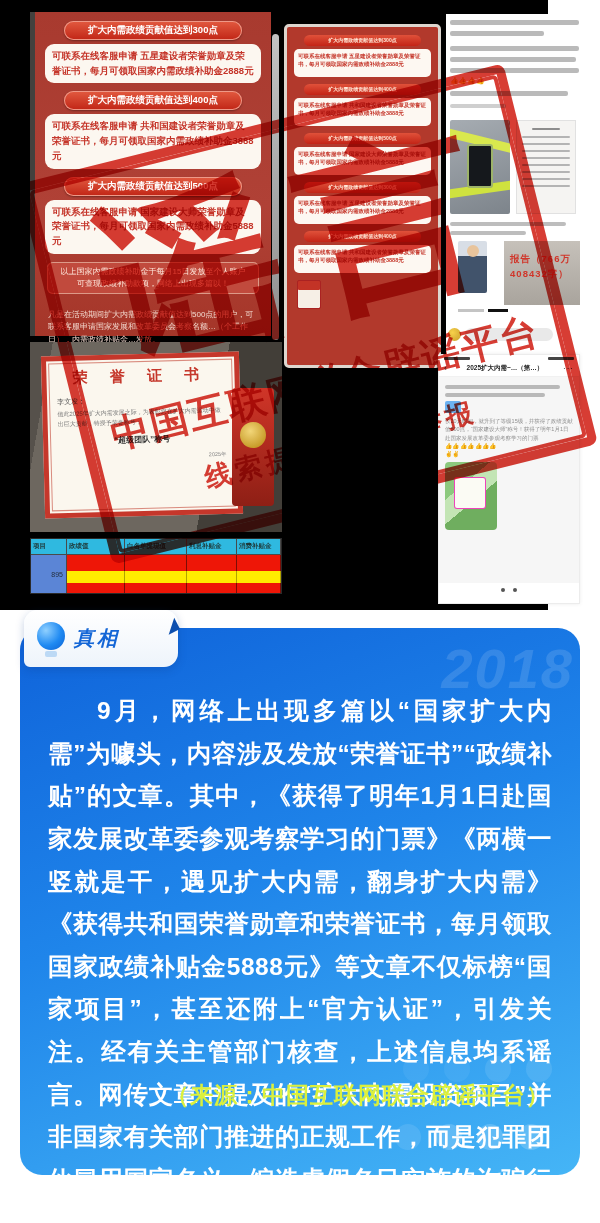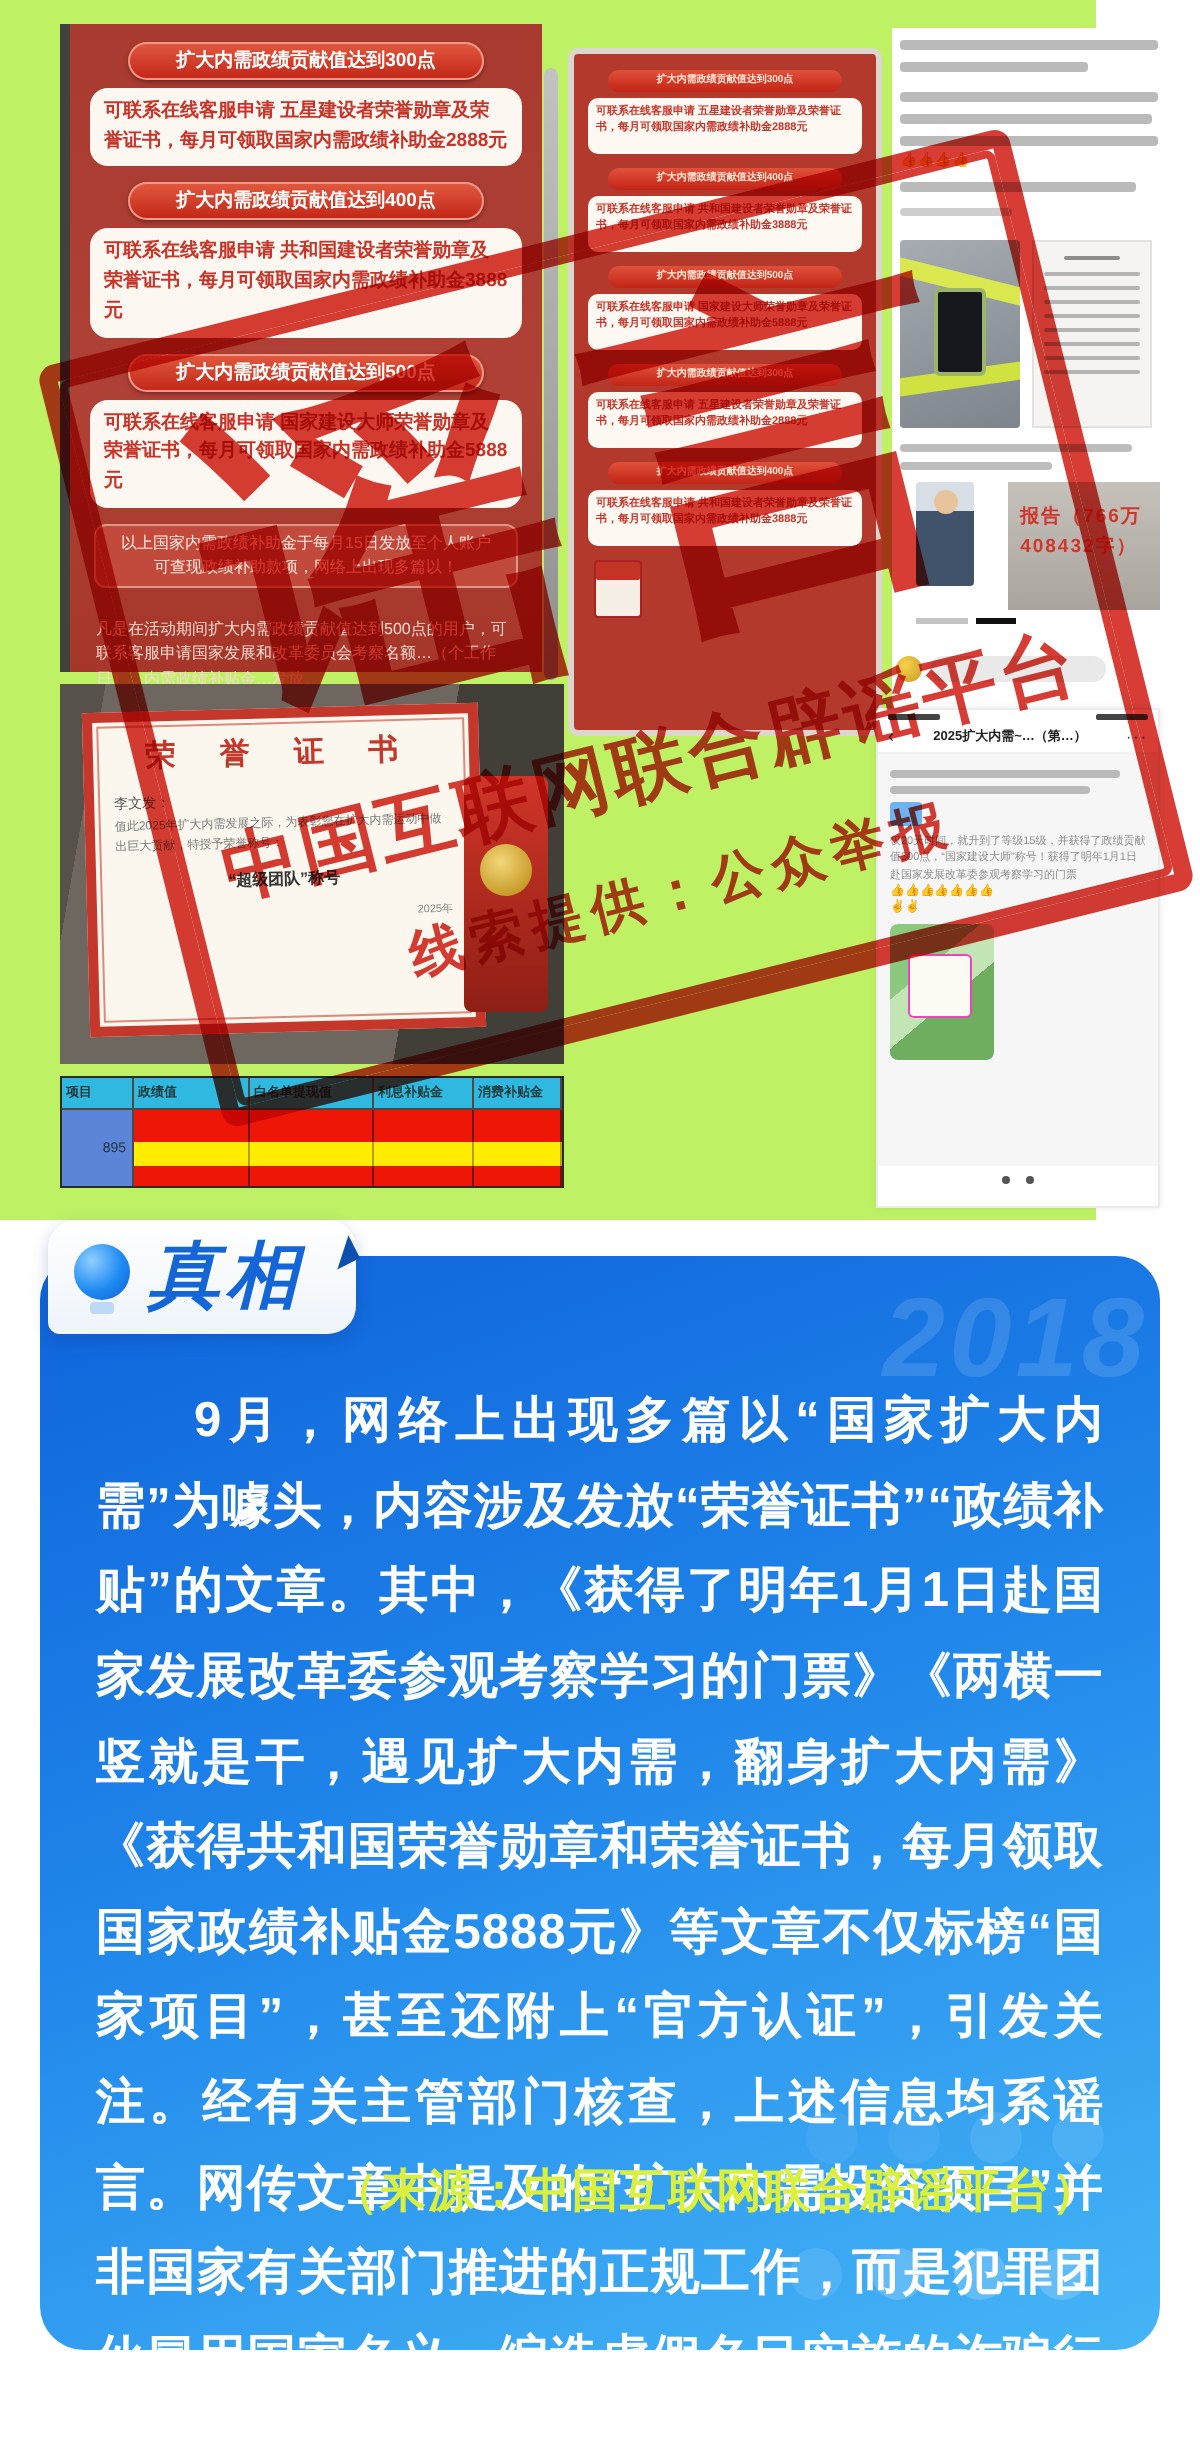--- a/index.html
+++ b/index.html
@@ -3,21 +3,21 @@
 <meta charset="utf-8">
 <style>
   * { margin:0; padding:0; box-sizing:border-box; }
   html,body { background:#fff; }
   body { width:600px; height:1223px; position:relative; overflow:hidden;
          font-family:"Liberation Sans","DejaVu Sans",sans-serif; }
 
   .page { position:absolute; inset:0; background:#fff; }
 
   
-  .collage { position:absolute; left:0; top:0; width:548px; height:610px; background:#bef264; }
+  .collage { position:absolute; left:0; top:0; width:548px; height:610px; background:#000000; }
 
   
   .left-panel { position:absolute; left:30px; top:12px; width:241px; height:324px;
     background:linear-gradient(180deg,#a83a2f,#b04136 60%,#a53629);
     border-left:5px solid #43413e; padding:9px 10px 6px 10px; }
   .promo-card { margin-bottom:8px; }
   .promo-pill { width:82%; margin:0 auto 4px auto; background:linear-gradient(#e25a40,#c12516);
     border-radius:12px; box-shadow:0 1px 2px rgba(0,0,0,.35), inset 0 0 0 1px #e98;
     color:#fff; font-size:9.5px; font-weight:700; text-align:center; padding:3px 2px; white-space:nowrap; overflow:hidden; }
   .promo-body { background:#fcf7f0; border-radius:9px; color:#c5352a; font-weight:700;
@@ -161,21 +161,21 @@
   .truth-tab { position:absolute; left:24px; top:610px; width:154px; height:57px; z-index:8;
     background:linear-gradient(#ffffff,#eef4fb); border-radius:14px 14px 14px 6px;
     box-shadow:0 3px 8px rgba(10,60,140,.25); display:flex; align-items:center; gap:8px; padding-left:12px; }
   .truth-tab:after { content:""; position:absolute; right:-11px; top:10px;
     border:9px solid transparent; border-left-color:#0d4fae; transform:rotate(18deg); }
   .bulb { position:relative; width:30px; height:36px; }
   .bulb .globe { position:absolute; left:1px; top:1px; width:28px; height:28px; border-radius:50%;
     background:radial-gradient(circle at 32% 30%, #8fd0ff, #1f8af2 55%, #0b5fd2); }
   .bulb .base { position:absolute; left:9px; bottom:0; width:12px; height:6px; border-radius:2px;
     background:#bcd9f5; }
-  .truth-label { font-size:36px; font-weight:900; font-style:italic; color:#1466d6; letter-spacing:3px; }
+  .truth-label { font-size:20px; font-weight:900; font-style:italic; color:#1466d6; letter-spacing:3px; }
 </style>
 </head>
 <body>
 
 <div class="page">
 
   <div class="collage">
 
     <div class="left-panel">
       <div class="promo-card">

